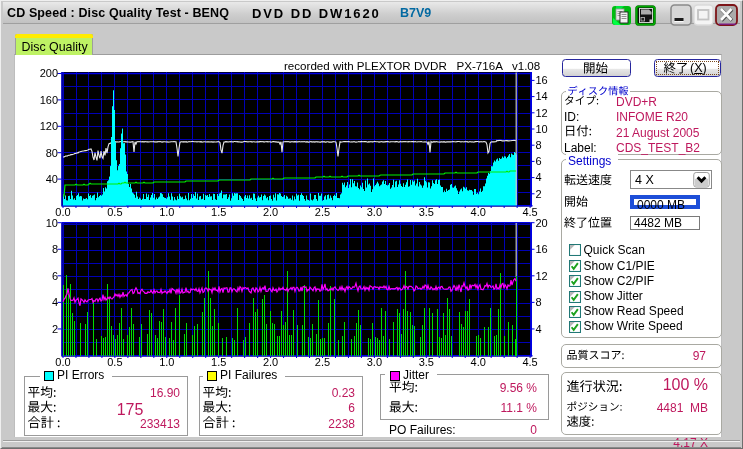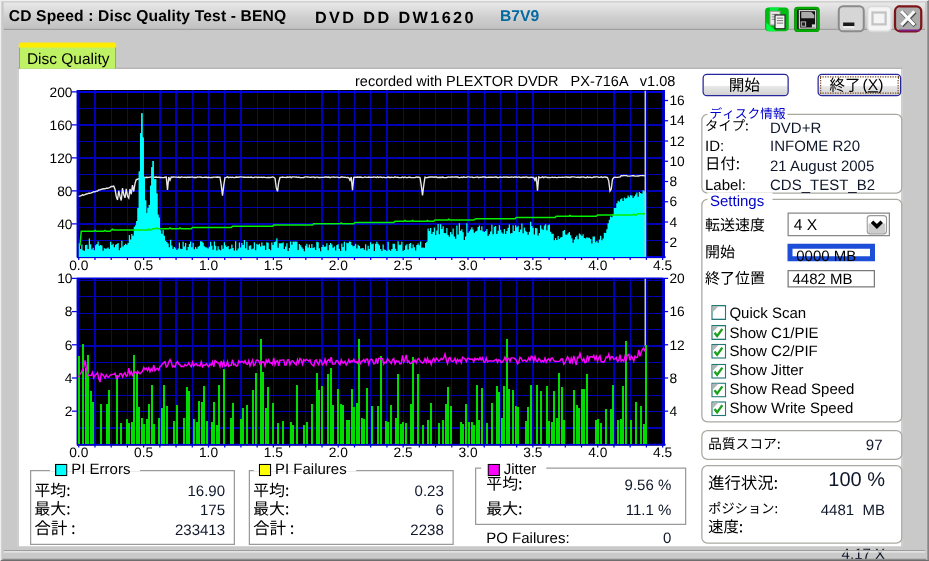--- a/index.html
+++ b/index.html
@@ -1,16 +1,16 @@
 <!DOCTYPE html>
 <html><head><meta charset="utf-8"><style>
 html,body{margin:0;padding:0;width:743px;height:449px;overflow:hidden;background:#c9c9c9;font-family:"Liberation Sans",sans-serif;}
 *{box-sizing:border-box;}
 .abs{position:absolute;}
-.blue{color:#0f172a;}
+.blue{color:#be185d;}
 .gb{position:absolute;border:1px solid #a9a9a2;border-radius:5px;}
 .cgb{position:absolute;border:1px solid #9a9a9a;background:#fff;}
 </style></head><body>
 <div class="abs" style="left:0;top:0;width:743px;height:449px;background:#c9c9c9;border:1px solid #6e6e6e;border-top-color:#efefef;border-left-color:#efefef;"></div>
 
 <div class="abs" style="left:3px;top:2px;width:737px;height:22px;background:linear-gradient(180deg,#e9e9e9,#cdcdcd 60%,#c2c2c2);border-bottom:1px solid #9f9f9f;"></div>
 <div class="abs" style="left:7px;top:6px;font-size:12.5px;font-weight:bold;color:#000;letter-spacing:0.12px;white-space:pre;">CD Speed : Disc Quality Test - BENQ</div>
 <div class="abs" style="left:252px;top:6px;font-size:12.5px;font-weight:bold;color:#000;letter-spacing:1.9px;font-size:13px!important;">DVD DD DW1620</div>
 <div class="abs" style="left:400px;top:6px;font-size:12.5px;font-weight:bold;color:#0369a1;">B7V9</div>
 
@@ -146,21 +146,21 @@
 <div class="abs" style="left:57px;top:368px;font-size:12px;">PI Errors</div>
 <svg class="abs" style="left:206.5px;top:370.5px;" width="10" height="10">
     <rect x="0.5" y="0.5" width="9" height="9" fill="#ffff00" stroke="#000"></rect>
   </svg>
 <div class="abs" style="left:220px;top:368px;font-size:12px;">PI Failures</div>
 <svg class="abs" style="left:389.5px;top:370.5px;" width="10" height="10">
     <rect x="0.5" y="0.5" width="9" height="9" fill="#ff00ff" stroke="#000"></rect>
   </svg>
 <div class="abs" style="left:403px;top:368px;font-size:12px;">Jitter</div>
 <div class="abs blue" style="left:80px;top:386.2px;width:100px;text-align:right;font-size:12px;">16.90</div>
-<div class="abs blue" style="left:80px;top:400.9px;width:100px;text-align:right;font-size:12px;">175</div>
+<div class="abs blue" style="left:80px;top:400.9px;width:100px;text-align:center;font-size:16px;">175</div>
 <div class="abs blue" style="left:80px;top:416.6px;width:100px;text-align:right;font-size:12px;">233413</div>
 <div class="abs blue" style="left:255px;top:386.2px;width:100px;text-align:right;font-size:12px;">0.23</div>
 <div class="abs blue" style="left:255px;top:400.9px;width:100px;text-align:right;font-size:12px;">6</div>
 <div class="abs blue" style="left:255px;top:416.6px;width:100px;text-align:right;font-size:12px;">2238</div>
 <div class="abs blue" style="left:437px;top:380.9px;width:100px;text-align:right;font-size:12px;">9.56 %</div>
 <div class="abs blue" style="left:437px;top:400.9px;width:100px;text-align:right;font-size:12px;">11.1 %</div>
 <div class="abs" style="left:389px;top:422.5px;font-size:12px;">PO Failures:</div>
 <div class="abs blue" style="left:437px;top:422.5px;width:100px;text-align:right;font-size:12px;">0</div>
 <div class="abs" style="left:3px;top:440px;width:737px;height:1px;background:#9d9d9d;"></div>
 <div class="abs" style="left:3px;top:441px;width:737px;height:1px;background:#efefef;"></div>

